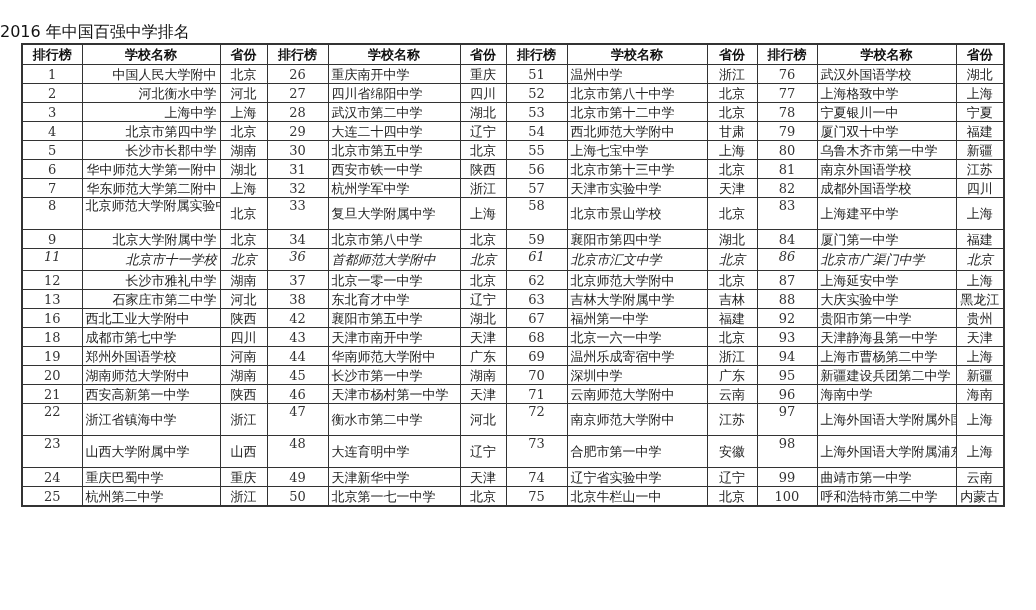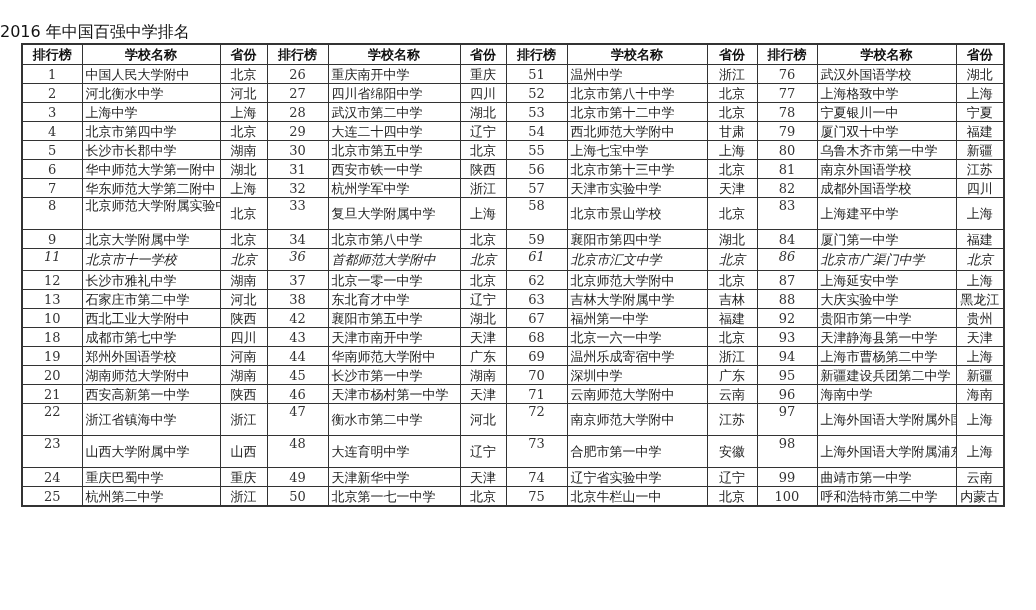--- a/index.html
+++ b/index.html
@@ -10,21 +10,21 @@
   table.rank { position: absolute; left: 21px; top: 43px; border-collapse: collapse;
                table-layout: fixed; width: 982px; }
   table.rank th, table.rank td { border: 1px solid #333; padding: 0 3px; overflow: hidden;
                white-space: nowrap; font-size: 13px; line-height: 15px; }
   table.rank th { font-family: "DejaVu Sans", "Liberation Sans", sans-serif; font-weight: bold;
                font-size: 13px; height: 19px; text-align: center; color: #111; }
   table.rank td { height: 18px; }
   td.num { text-align: center; color: #333; vertical-align: middle; }
   td.prov { text-align: center; vertical-align: middle; }
   td.name { vertical-align: middle; }
-  td.center { text-align: left; }
+  td.center { text-align: right; }
   td.left { text-align: left; padding-left: 6px; }
   td.small { font-size: 10.5px; font-family: "DejaVu Sans", "Liberation Sans", sans-serif; }
   td.wrap { white-space: normal; line-height: 14px; font-size: 10.5px;
             font-family: "DejaVu Sans", "Liberation Sans", sans-serif; }
   td.small-prov { font-size: 10.5px; font-family: Liberation Sans, sans-serif; }
   td.top { vertical-align: top; }
   tr.tall td { height: 31px; }
   tr.mid td { height: 21px; font-style: italic; }
   table.rank { border: 2px solid #333; }
 </style>
@@ -227,21 +227,21 @@
         <td class="name left">东北育才中学</td>
         <td class="prov">辽宁</td>
         <td class="num">63</td>
         <td class="name left">吉林大学附属中学</td>
         <td class="prov">吉林</td>
         <td class="num">88</td>
         <td class="name left">大庆实验中学</td>
         <td class="prov small-prov">黑龙江</td>
       </tr>
       <tr>
-        <td class="num">10</td>
+        <td class="num">16</td>
         <td class="name left">西北工业大学附中</td>
         <td class="prov">陕西</td>
         <td class="num">42</td>
         <td class="name left">襄阳市第五中学</td>
         <td class="prov">湖北</td>
         <td class="num">67</td>
         <td class="name left">福州第一中学</td>
         <td class="prov">福建</td>
         <td class="num">92</td>
         <td class="name left">贵阳市第一中学</td>

